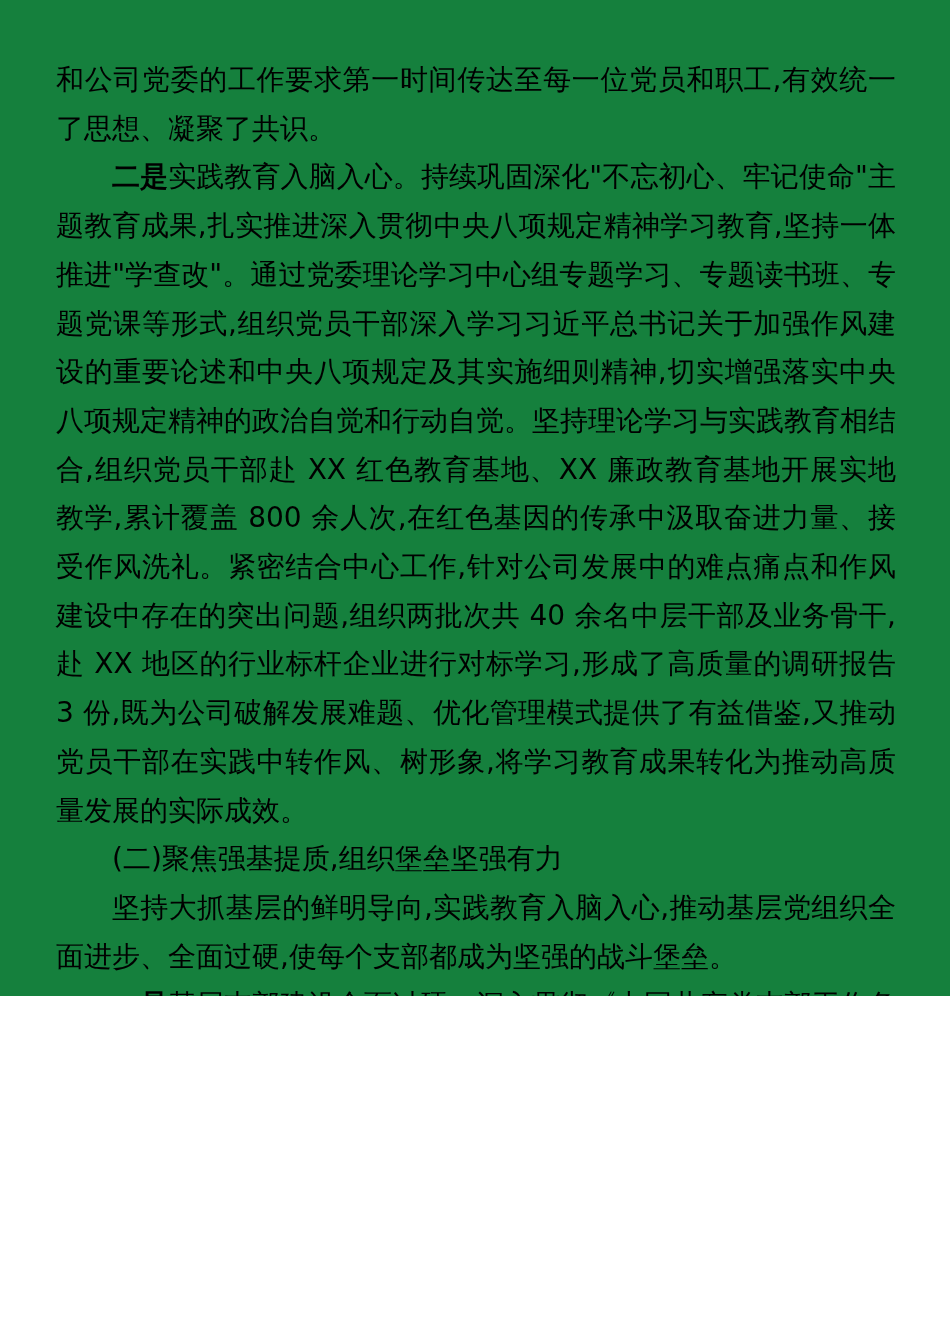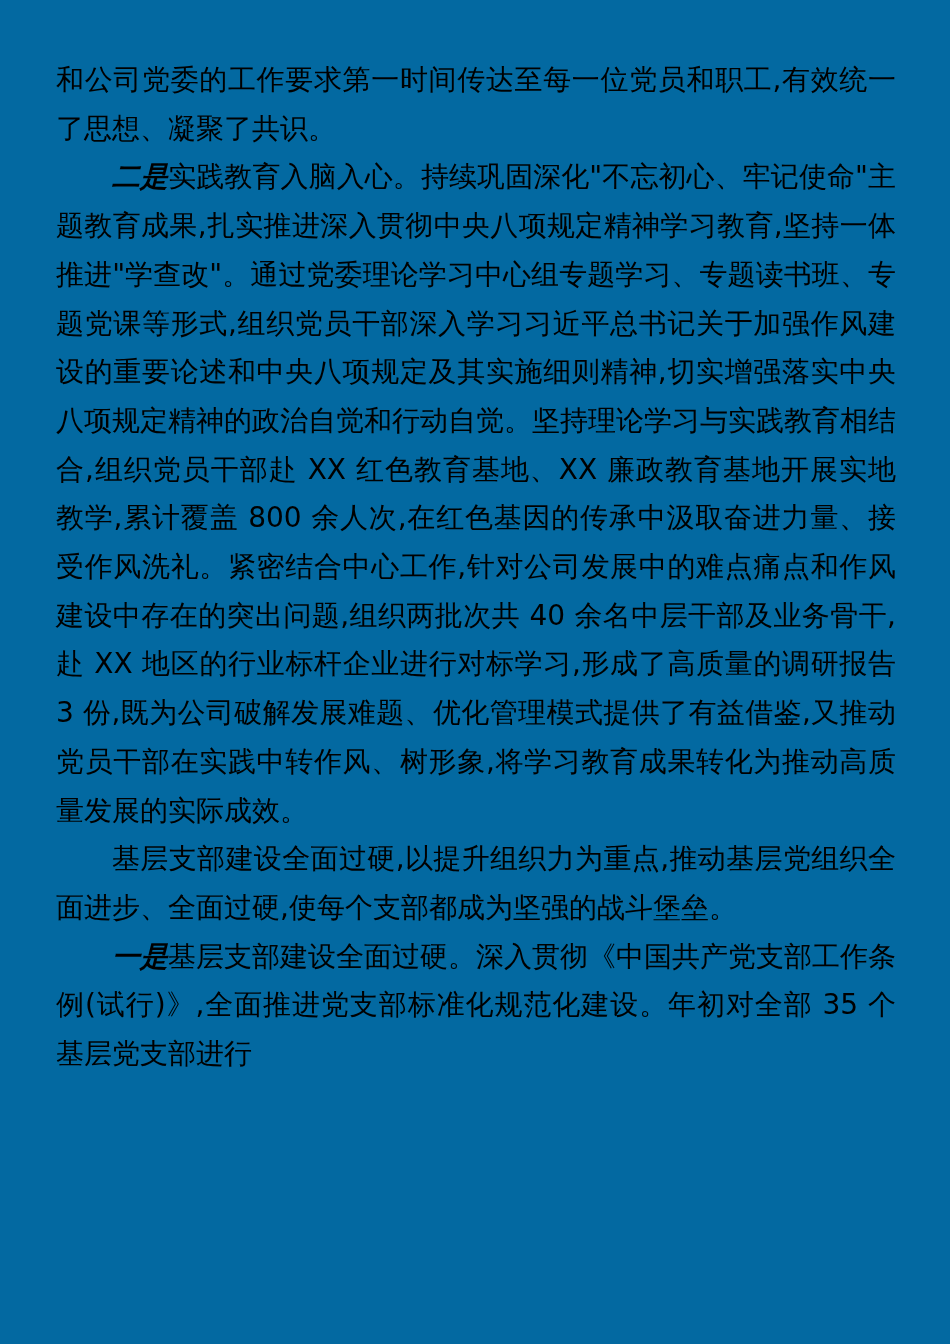--- a/index.html
+++ b/index.html
@@ -7,22 +7,22 @@
     padding: 0;
     background: #ffffff;
   }
   body {
     font-family: "DejaVu Sans", "Liberation Sans", sans-serif;
     color: #000000;
   }
   .page {
     position: relative;
     width: 950px;
-    height: 1344px;
-    background: #0369a1;
+    height: 996px;
+    background: #15803d;
     overflow: hidden;
     box-sizing: border-box;
   }
   .doc-body {
     position: absolute;
     left: 56px;
     top: 56px;
     width: 840px;
   }
   p.para {
@@ -38,41 +38,43 @@
     color: #000000;
   }
   p.indent {
     text-indent: 56px;
   }
   p.cont {
     text-indent: 0;
   }
   .lead {
     font-weight: bold;
-    font-style: italic;
   }
 </style>
 </head>
 <body>
 
 <div class="page">
   <div class="doc-body">
 
     <p class="para cont">
       <span>和公司党委的工作要求第一时间传达至每一位党员和职工,有效统一了思想、凝聚了共识。</span>
     </p>
 
     <p class="para indent">
       <span class="lead">二是</span><span>实践教育入脑入心。持续巩固深化"不忘初心、牢记使命"主题教育成果,扎实推进深入贯彻中央八项规定精神学习教育,坚持一体推进"学查改"。通过党委理论学习中心组专题学习、专题读书班、专题党课等形式,组织党员干部深入学习习近平总书记关于加强作风建设的重要论述和中央八项规定及其实施细则精神,切实增强落实中央八项规定精神的政治自觉和行动自觉。坚持理论学习与实践教育相结合,组织党员干部赴 XX 红色教育基地、XX 廉政教育基地开展实地教学,累计覆盖 800 余人次,在红色基因的传承中汲取奋进力量、接受作风洗礼。紧密结合中心工作,针对公司发展中的难点痛点和作风建设中存在的突出问题,组织两批次共 40 余名中层干部及业务骨干,赴 XX 地区的行业标杆企业进行对标学习,形成了高质量的调研报告 3 份,既为公司破解发展难题、优化管理模式提供了有益借鉴,又推动党员干部在实践中转作风、树形象,将学习教育成果转化为推动高质量发展的实际成效。</span>
     </p>
 
 
+    <p class="para indent">
+      <span>(二)聚焦强基提质,组织堡垒坚强有力</span>
+    </p>
 
     <p class="para indent">
-      <span>基层支部建设全面过硬,以提升组织力为重点,推动基层党组织全面进步、全面过硬,使每个支部都成为坚强的战斗堡垒。</span>
+      <span>坚持大抓基层的鲜明导向,实践教育入脑入心,推动基层党组织全面进步、全面过硬,使每个支部都成为坚强的战斗堡垒。</span>
     </p>
 
     <p class="para indent">
       <span class="lead">一是</span><span>基层支部建设全面过硬。深入贯彻《中国共产党支部工作条例(试行)》,全面推进党支部标准化规范化建设。年初对全部 35 个基层党支部进行</span>
     </p>
 
   </div>
 </div>
 
 </body></html>

